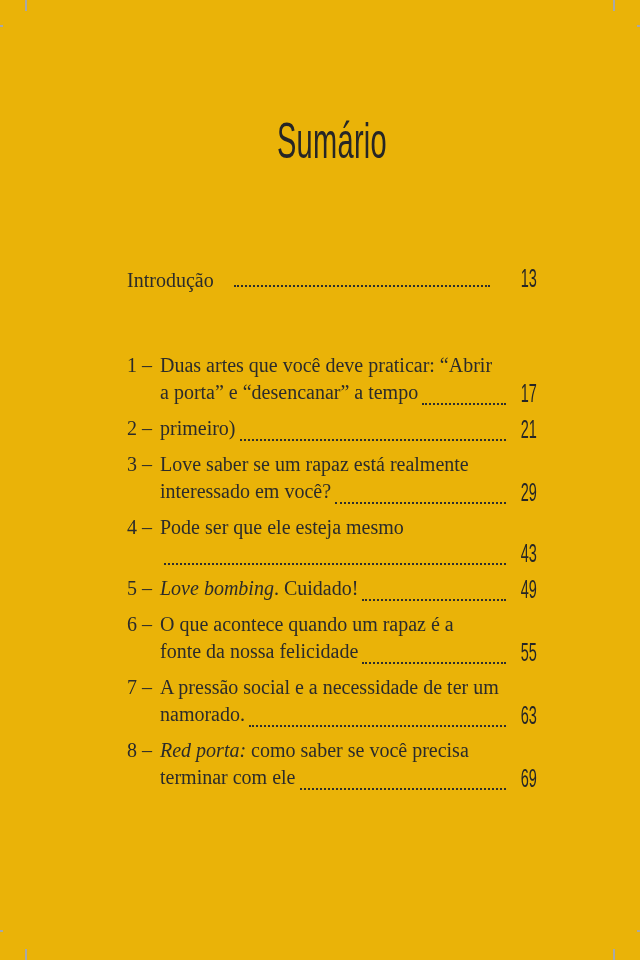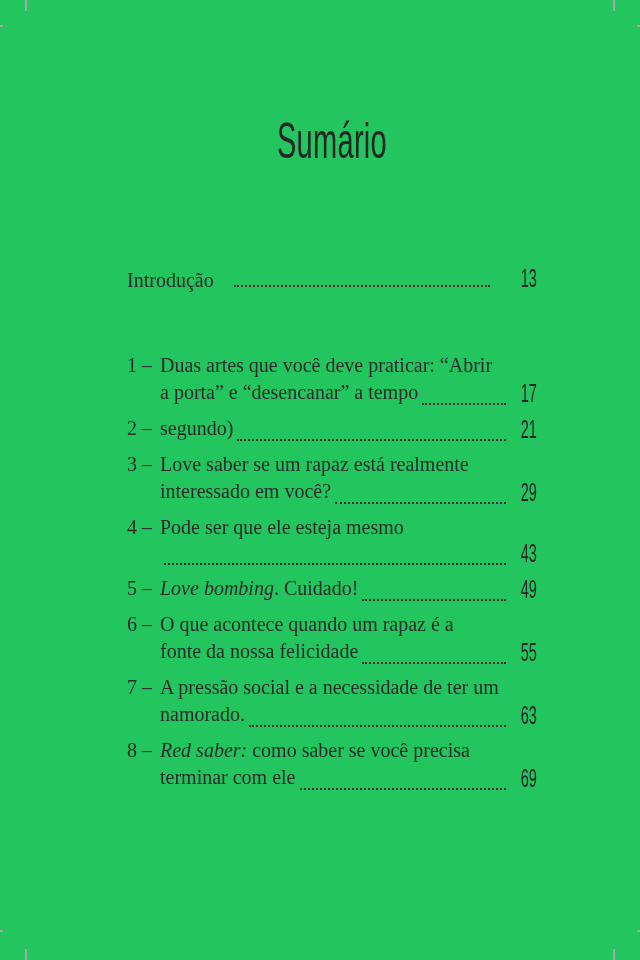--- a/index.html
+++ b/index.html
@@ -1,20 +1,20 @@
 <!DOCTYPE html>
 <html><head>
 <meta charset="utf-8">
 <style>
   html, body { margin: 0; padding: 0; background: #ffffff; }
   .sheet {
     position: relative;
     width: 640px;
     height: 960px;
-    background: #22c55e;
+    background: #eab308;
     overflow: hidden;
     font-family: "Liberation Serif", "DejaVu Serif", serif;
     color: #2b2b2b;
   }
   
   .crop { position: absolute; background: #a8a8a8; }
   .crop.tl-v { left: 25px; top: 0;      width: 2px; height: 11px; }
   .crop.tl-h { left: 0;    top: 25px;   width: 3px; height: 2px;  }
   .crop.tr-v { left: 613px; top: 0;     width: 2px; height: 11px; }
   .crop.tr-h { right: 0;   top: 25px;   width: 3px; height: 2px;  }
@@ -107,21 +107,21 @@
           <div class="line"><span class="txt"><span>Duas artes que você deve praticar: “Abrir</span></span></div>
           <div class="line line-last">
             <span class="txt"><span>a porta” e “desencanar” a tempo</span></span>
             <span class="leader"></span>
             <span class="pagenum">17</span>
           </div>
         </div>
         <div class="entry">
           <span class="num">2 –</span>
           <div class="line line-last">
-            <span class="txt"><span>segundo)</span></span>
+            <span class="txt"><span>primeiro)</span></span>
             <span class="leader"></span>
             <span class="pagenum">21</span>
           </div>
         </div>
         <div class="entry">
           <span class="num">3 –</span>
           <div class="line"><span class="txt"><span>Love saber se um rapaz está realmente</span></span></div>
           <div class="line line-last">
             <span class="txt"><span>interessado em você?</span></span>
             <span class="leader"></span>
@@ -157,21 +157,21 @@
           <span class="num">7 –</span>
           <div class="line"><span class="txt"><span>A pressão social e a necessidade de ter um</span></span></div>
           <div class="line line-last">
             <span class="txt"><span>namorado.</span></span>
             <span class="leader"></span>
             <span class="pagenum">63</span>
           </div>
         </div>
         <div class="entry">
           <span class="num">8 –</span>
-          <div class="line"><span class="txt"><em>Red saber:</em><span> como saber se você precisa</span></span></div>
+          <div class="line"><span class="txt"><em>Red porta:</em><span> como saber se você precisa</span></span></div>
           <div class="line line-last">
             <span class="txt"><span>terminar com ele</span></span>
             <span class="leader"></span>
             <span class="pagenum">69</span>
           </div>
         </div>
       </div>
 
   </div>
 </div>

